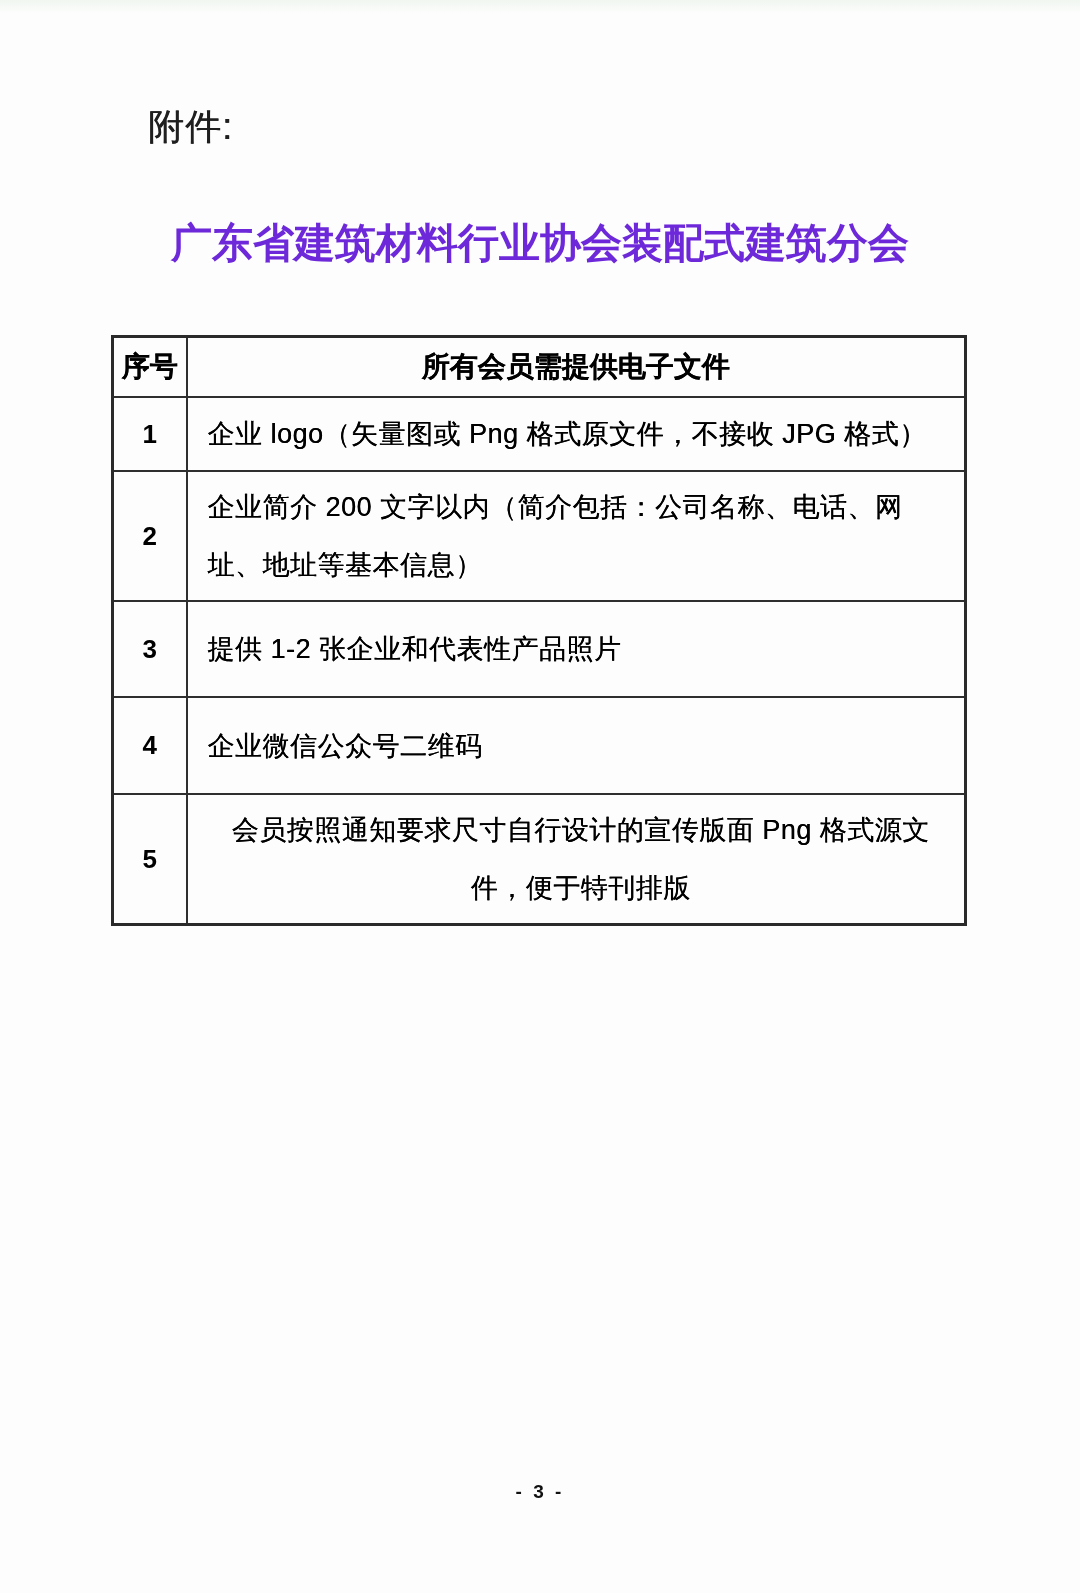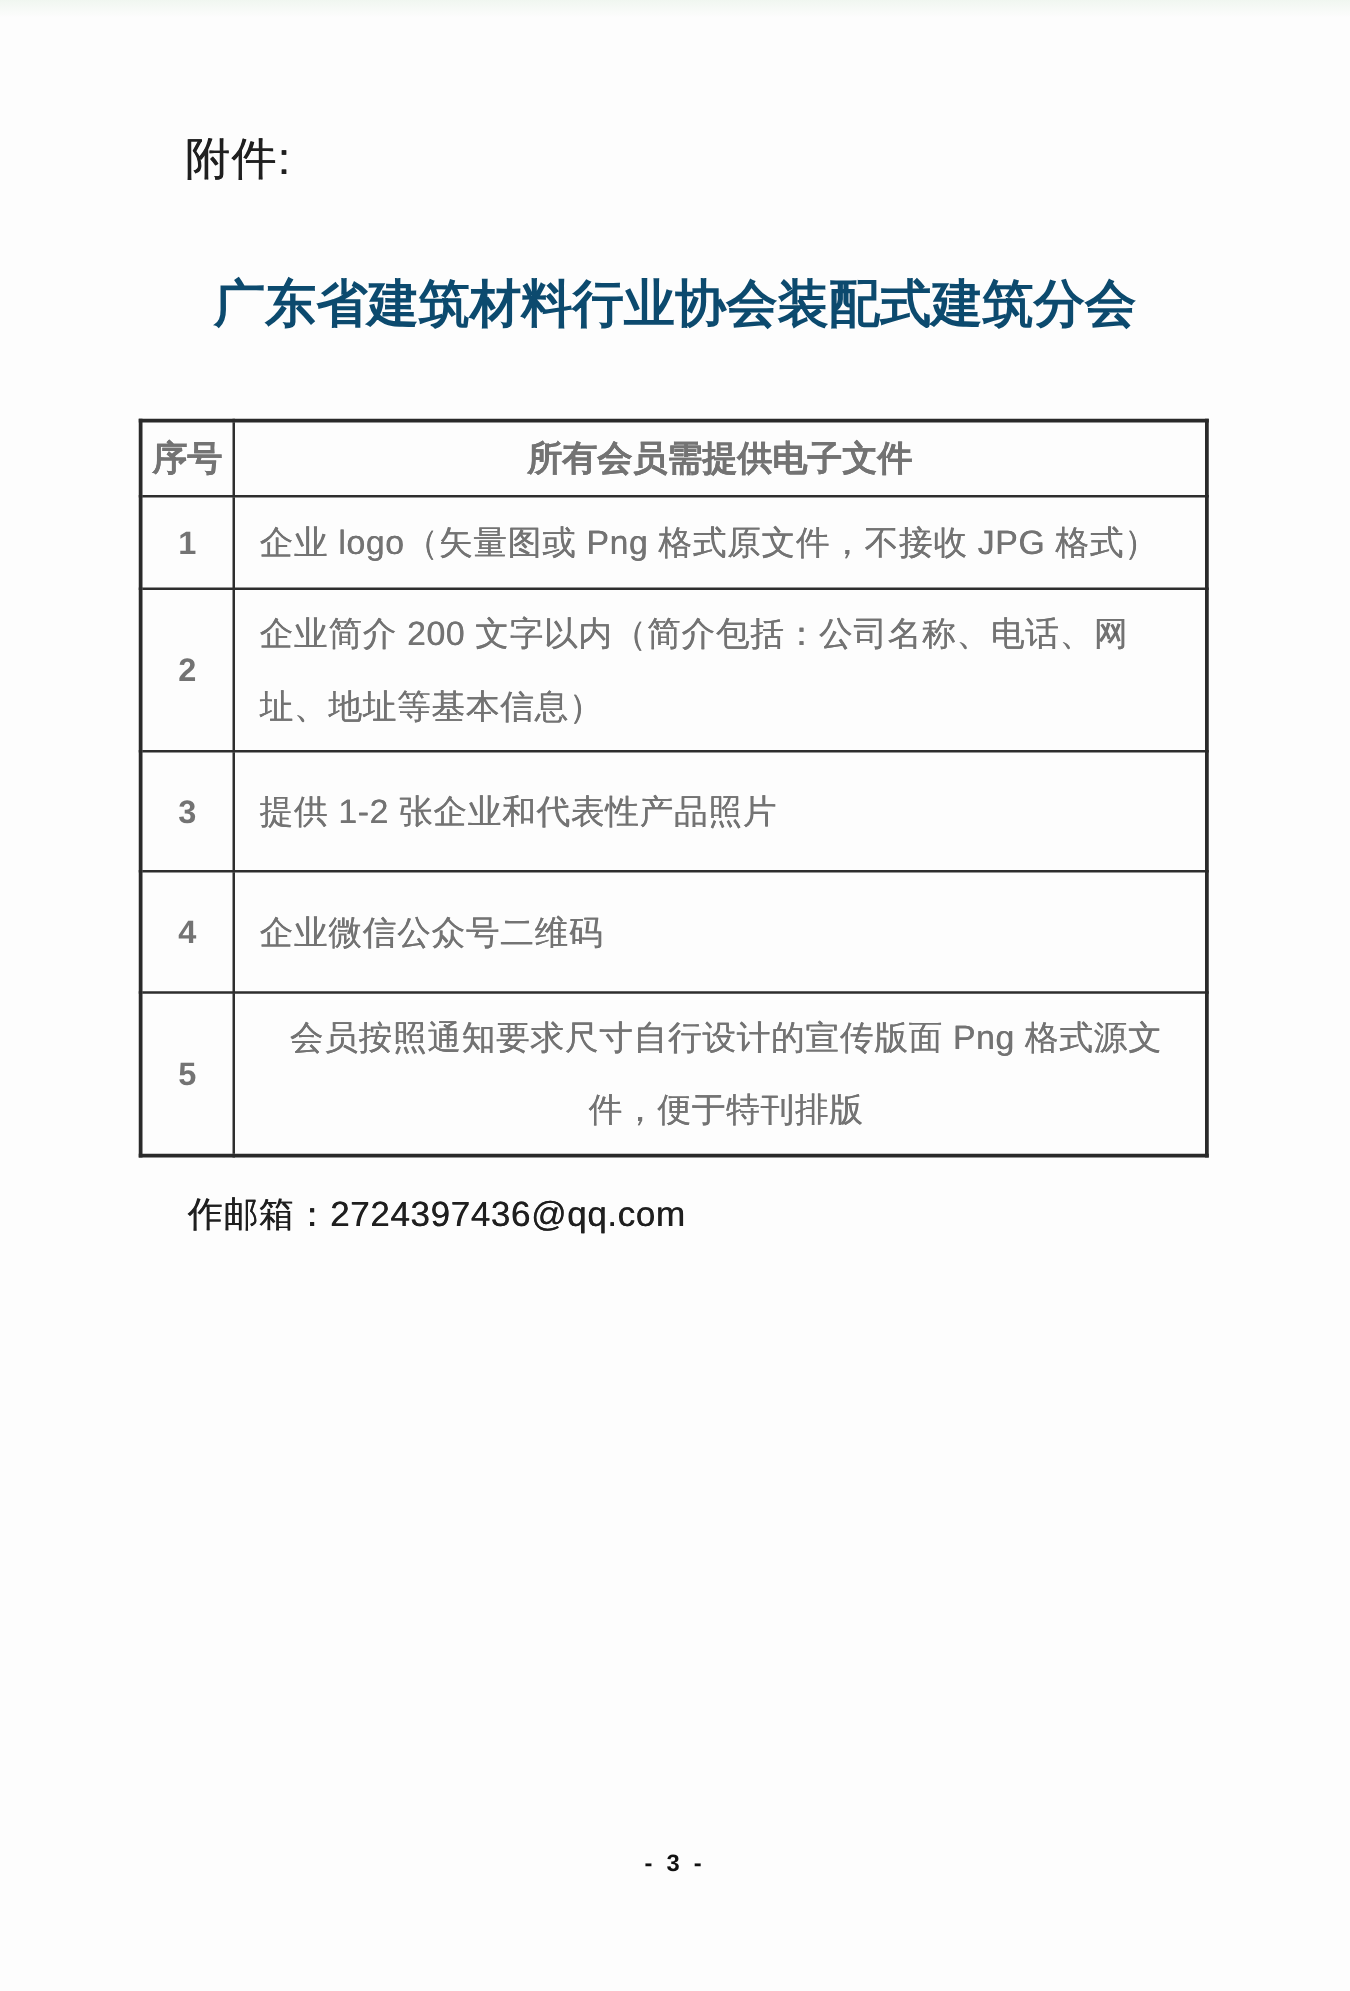--- a/index.html
+++ b/index.html
@@ -33,33 +33,33 @@
   .title {
     position: absolute;
     left: 0; right: 0;
     top: 212px;
     margin: 0;
     text-align: center;
     font-family: "Liberation Serif", serif;
     font-weight: bold;
     font-size: 41px;
     line-height: 62px;
-    color: #0c4a6e;
+    color: #6d28d9;
   }
   .title .t2 { display: block; letter-spacing: 4px; }
   table.files {
     position: absolute;
     left: 111px;
     top: 335px;
     width: 856px;
     border-collapse: collapse;
     table-layout: fixed;
     border: 3px solid #2a2a2a;
     font-size: 27px;
-    color: #737373;
+    color: #000000;
   }
   table.files th, table.files td {
     border: 2px solid #2e2e2e;
     vertical-align: middle;
   }
   col.no-col { width: 74px; }
   table.files th {
     height: 56px;
     font-weight: bold;
     font-size: 28px;
@@ -153,16 +153,15 @@
         <td class="content-cell">企业微信公众号二维码</td>
       </tr>
       <tr class="r5">
         <td class="no-cell">5</td>
         <td class="content-cell">会员按照通知要求尺寸自行设计的宣传版面 Png 格式源文件，便于特刊排版</td>
       </tr>
     </tbody>
   </table>
 
 
-  <p class="footer-line2">作邮箱：2724397436@qq.com</p>
 
   <div class="page-number">- 3 -</div>
 </div>
 
 </body></html>

